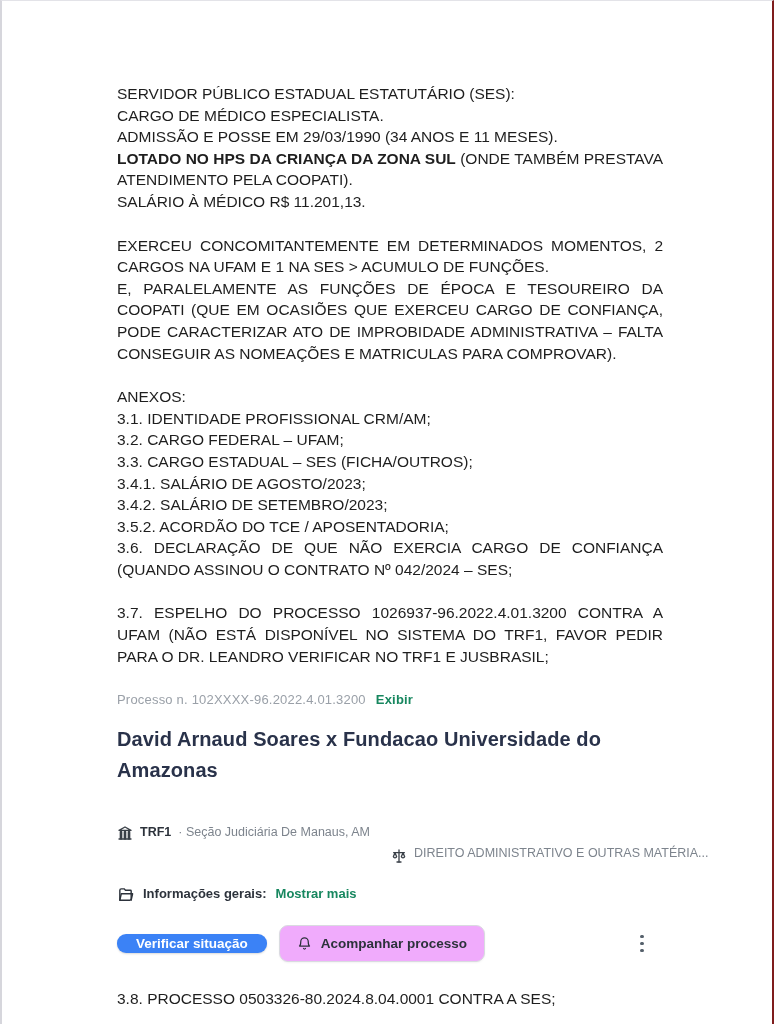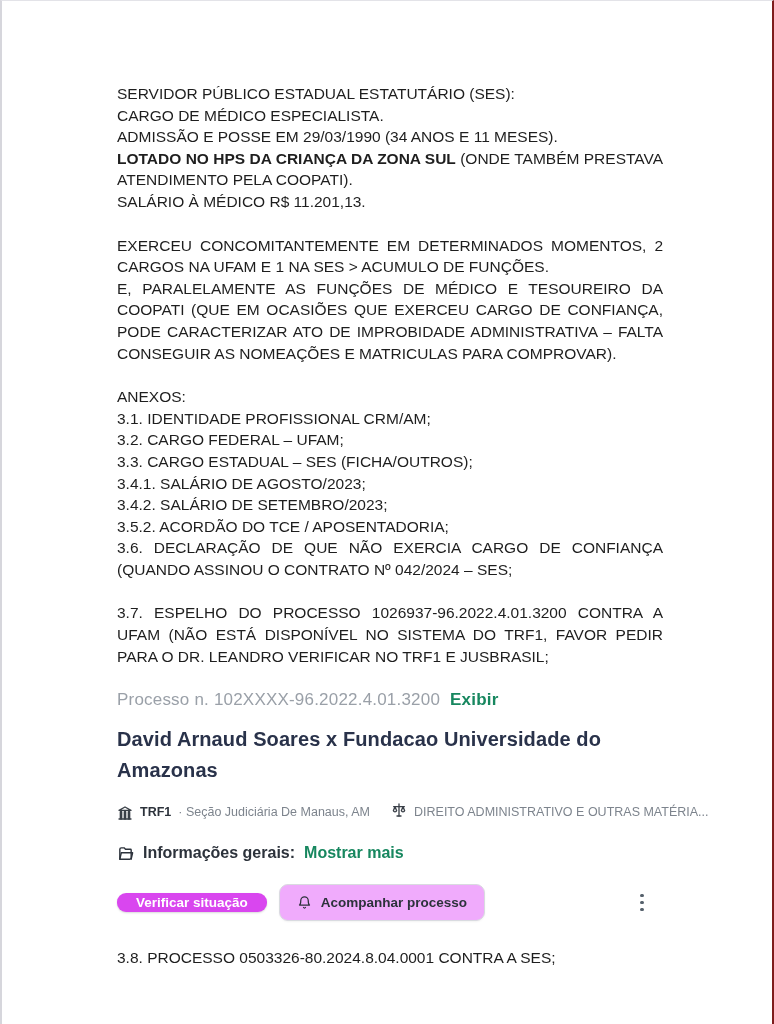--- a/index.html
+++ b/index.html
@@ -20,48 +20,48 @@
     color:#1e1e1e;
     font-size:15.5px; line-height:21.6px;
   }
   .doc-block { margin-bottom:22px; }
   .doc-line { text-align:left; }
   .just { text-align:justify; }
   .b { font-weight:bold; }
 
   
   .card { margin-top:4px; margin-bottom:4px; }
-  .proc-line { font-size:17px; color:#9aa0a8; letter-spacing:.2px; }
+  .proc-line { font-size:13px; color:#9aa0a8; letter-spacing:.2px; }
   .proc-line .exibir { color:#17875f; font-weight:bold; margin-left:10px; cursor:pointer; }
   .card-title {
     margin-top:13px;
     font-size:20px; line-height:31px; font-weight:bold; color:#29324a;
     letter-spacing:.1px;
   }
   .meta-row {
     margin-top:16px;
     display:flex; align-items:center; gap:7px;
     font-size:12.5px; color:#7d848d; white-space:nowrap;
   }
   .meta-row .court { color:#2c323b; font-weight:bold; }
-  .meta-row .sep-group { display:flex; align-items:flex-start; gap:7px; margin-left:14px; }
+  .meta-row .sep-group { display:flex; align-items:flex-end; gap:7px; margin-left:14px;margin-top:41px; }
   .icon { display:inline-flex; align-items:center; justify-content:center; flex:0 0 auto; }
   .info-row {
     margin-top:19px;
     display:flex; align-items:center; gap:9px;
-    font-size:16px;
+    font-size:13px;
   }
   .info-row .lbl { color:#2c323b; font-weight:bold; }
   .info-row .more { color:#17875f; font-weight:bold; cursor:pointer; }
   .btn-row {
     margin-top:20px;
     display:flex; align-items:center; gap:12px;
   }
   .btn-primary {
-    background:#d946ef; color:#ffffff;
+    background:#3b82f6; color:#ffffff;
     border:none; border-radius:9px;
     font-family:inherit; font-weight:bold; font-size:13.5px;
     padding:2px 19px; cursor:pointer;
     box-shadow:0 1px 2px rgba(0,0,0,.15);
   }
   .btn-secondary {
     background:#f0abfc; color:#2c323b;
     border:1px solid #d9dbe0; border-radius:9px;
     font-family:inherit; font-weight:bold; font-size:13.5px;
     padding:10px 17px; cursor:pointer;
@@ -91,21 +91,21 @@
     <div class="doc-block">
       <div class="doc-line">SERVIDOR PÚBLICO ESTADUAL ESTATUTÁRIO (SES):</div>
       <div class="doc-line">CARGO DE MÉDICO ESPECIALISTA.</div>
       <div class="doc-line">ADMISSÃO E POSSE EM 29/03/1990 (34 ANOS E 11 MESES).</div>
       <div class="doc-line just"><span class="b">LOTADO NO HPS DA CRIANÇA DA ZONA SUL</span><span> (ONDE TAMBÉM PRESTAVA ATENDIMENTO PELA COOPATI).</span></div>
       <div class="doc-line">SALÁRIO À MÉDICO R$ 11.201,13.</div>
     </div>
 
     <div class="doc-block">
       <div class="doc-line just">EXERCEU CONCOMITANTEMENTE EM DETERMINADOS MOMENTOS, 2 CARGOS NA UFAM E 1 NA SES &gt; ACUMULO DE FUNÇÕES.</div>
-      <div class="doc-line just">E, PARALELAMENTE AS FUNÇÕES DE MÉDICO E TESOUREIRO DA COOPATI (QUE EM OCASIÕES QUE EXERCEU CARGO DE CONFIANÇA, PODE CARACTERIZAR ATO DE IMPROBIDADE ADMINISTRATIVA – FALTA CONSEGUIR AS NOMEAÇÕES E MATRICULAS PARA COMPROVAR).</div>
+      <div class="doc-line just">E, PARALELAMENTE AS FUNÇÕES DE ÉPOCA E TESOUREIRO DA COOPATI (QUE EM OCASIÕES QUE EXERCEU CARGO DE CONFIANÇA, PODE CARACTERIZAR ATO DE IMPROBIDADE ADMINISTRATIVA – FALTA CONSEGUIR AS NOMEAÇÕES E MATRICULAS PARA COMPROVAR).</div>
     </div>
 
     <div class="doc-block">
       <div class="doc-line">ANEXOS:</div>
       <div class="doc-line">3.1. IDENTIDADE PROFISSIONAL CRM/AM;</div>
       <div class="doc-line">3.2. CARGO FEDERAL – UFAM;</div>
       <div class="doc-line">3.3. CARGO ESTADUAL – SES (FICHA/OUTROS);</div>
       <div class="doc-line">3.4.1. SALÁRIO DE AGOSTO/2023;</div>
       <div class="doc-line">3.4.2. SALÁRIO DE SETEMBRO/2023;</div>
       <div class="doc-line">3.5.2. ACORDÃO DO TCE / APOSENTADORIA;</div>

